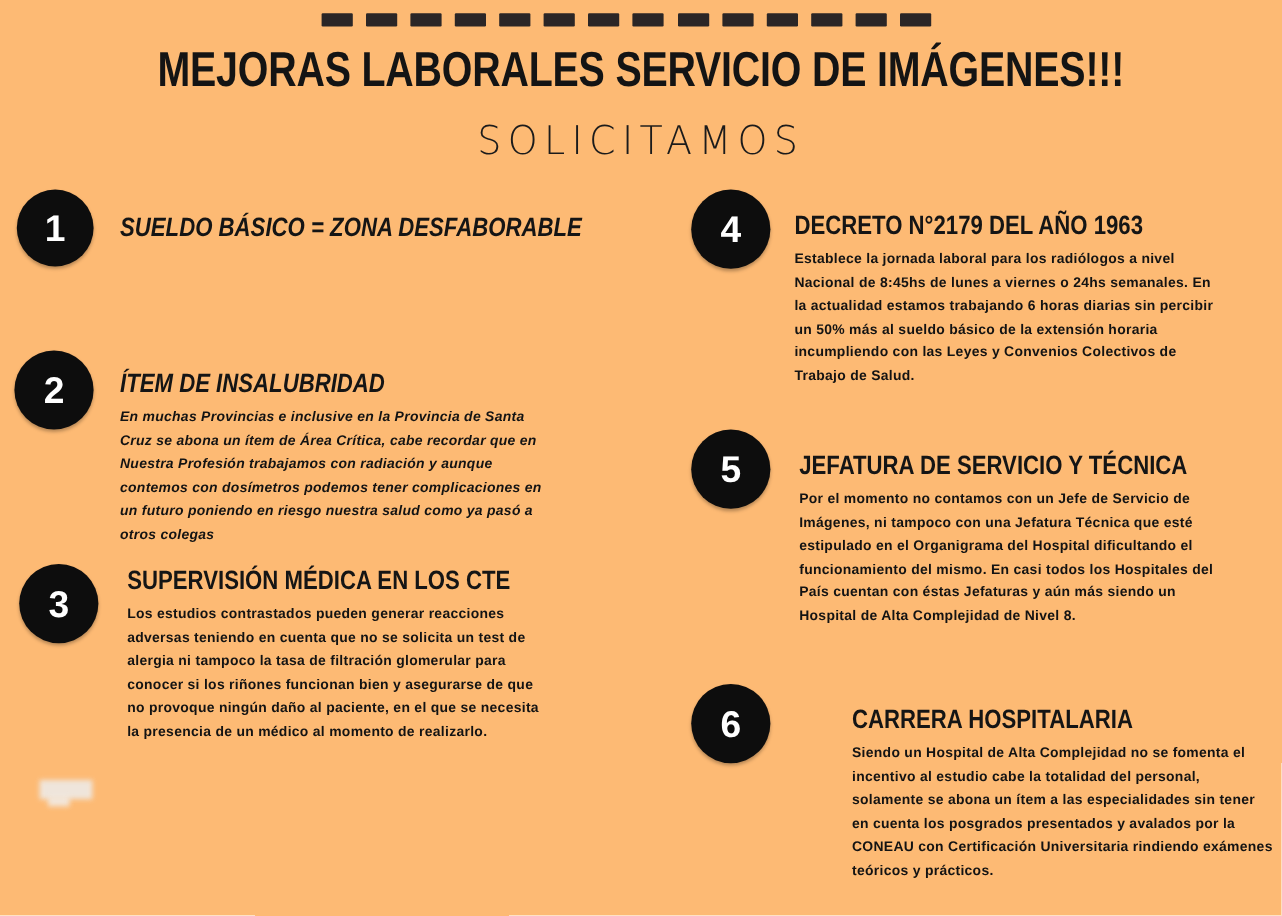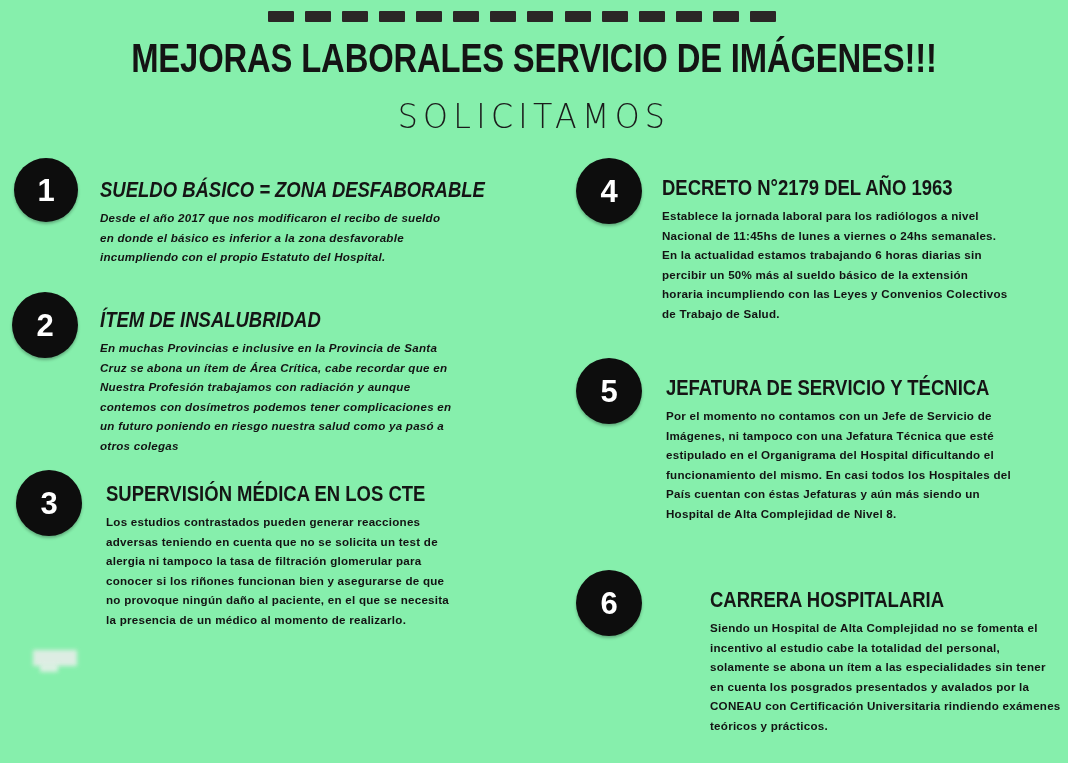--- a/index.html
+++ b/index.html
@@ -9,21 +9,21 @@
     background: #ffffff;
   }
   body {
     font-family: "Liberation Sans", sans-serif;
     color: #1a1a1a;
   }
   .poster {
     position: relative;
     width: 1068px;
     height: 763px;
-    background: #86efac;
+    background: #fdba74;
     overflow: hidden;
   }
 
   
   .dash-rule {
     position: absolute;
     top: 11px;
     left: 268px;
     width: 508px;
     height: 11px;
@@ -172,57 +172,56 @@
   <div class="subhead">SOLICITAMOS</div>
 
   <div class="col col-left">
 
     <div class="item" style="left:14px; top:158px; width:520px;">
       <div class="badge" style="width:64px;height:64px;font-size:31px;">
         <span>1</span>
       </div>
       <div class="body-wrap" style="left:86px; top:20px; width:350px;font-style:italic;">
         <h3 class="item-title">SUELDO BÁSICO = ZONA DESFABORABLE</h3>
-        <p class="item-text">Desde el año 2017 que nos modificaron el recibo de sueldo en donde el básico es inferior a la zona desfavorable incumpliendo con el propio Estatuto del Hospital.</p>
       </div>
     </div>
 
     <div class="item" style="left:12px; top:292px; width:520px;">
       <div class="badge" style="width:66px;height:66px;font-size:31px;">
         <span>2</span>
       </div>
       <div class="body-wrap" style="left:88px; top:16px; width:352px;font-style:italic;">
         <h3 class="item-title">ÍTEM DE INSALUBRIDAD</h3>
         <p class="item-text">En muchas Provincias e inclusive en la Provincia de Santa Cruz se abona un ítem de Área Crítica, cabe recordar que en Nuestra Profesión trabajamos con radiación y aunque contemos con dosímetros podemos tener complicaciones en un futuro poniendo en riesgo nuestra salud como ya pasó a otros colegas</p>
       </div>
     </div>
 
     <div class="item" style="left:16px; top:470px; width:520px;">
       <div class="badge" style="width:66px;height:66px;font-size:31px;">
         <span>3</span>
       </div>
-      <div class="body-wrap" style="left:90px; top:12px; width:352px;">
+      <div class="body-wrap" style="left:90px; top:2px; width:352px;">
         <h3 class="item-title">SUPERVISIÓN MÉDICA EN LOS CTE</h3>
         <p class="item-text">Los estudios contrastados pueden generar reacciones adversas teniendo en cuenta que no se solicita un test de alergia ni tampoco la tasa de filtración glomerular para conocer si los riñones funcionan bien y asegurarse de que no provoque ningún daño al paciente, en el que se necesita la presencia de un médico al momento de realizarlo.</p>
       </div>
     </div>
 
     <div class="smudge"></div>
     <div class="smudge2"></div>
   </div>
 
   <div class="col col-right">
 
     <div class="item" style="left:42px; top:158px; width:500px;">
       <div class="badge" style="width:66px;height:66px;font-size:31px;">
         <span>4</span>
       </div>
       <div class="body-wrap" style="left:86px; top:18px; width:350px;">
         <h3 class="item-title">DECRETO N°2179 DEL AÑO 1963</h3>
-        <p class="item-text">Establece la jornada laboral para los radiólogos a nivel Nacional de 11:45hs de lunes a viernes o 24hs semanales. En la actualidad estamos trabajando 6 horas diarias sin percibir un 50% más al sueldo básico de la extensión horaria incumpliendo con las Leyes y Convenios Colectivos de Trabajo de Salud.</p>
+        <p class="item-text">Establece la jornada laboral para los radiólogos a nivel Nacional de 8:45hs de lunes a viernes o 24hs semanales. En la actualidad estamos trabajando 6 horas diarias sin percibir un 50% más al sueldo básico de la extensión horaria incumpliendo con las Leyes y Convenios Colectivos de Trabajo de Salud.</p>
       </div>
     </div>
 
     <div class="item" style="left:42px; top:358px; width:500px;">
       <div class="badge" style="width:66px;height:66px;font-size:31px;">
         <span>5</span>
       </div>
       <div class="body-wrap" style="left:90px; top:18px; width:352px;">
         <h3 class="item-title">JEFATURA DE SERVICIO Y TÉCNICA</h3>
         <p class="item-text">Por el momento no contamos con un Jefe de Servicio de Imágenes, ni tampoco con una Jefatura Técnica que esté estipulado en el Organigrama del Hospital dificultando el funcionamiento del mismo. En casi todos los Hospitales del País cuentan con éstas Jefaturas y aún más siendo un Hospital de Alta Complejidad de Nivel 8.</p>

